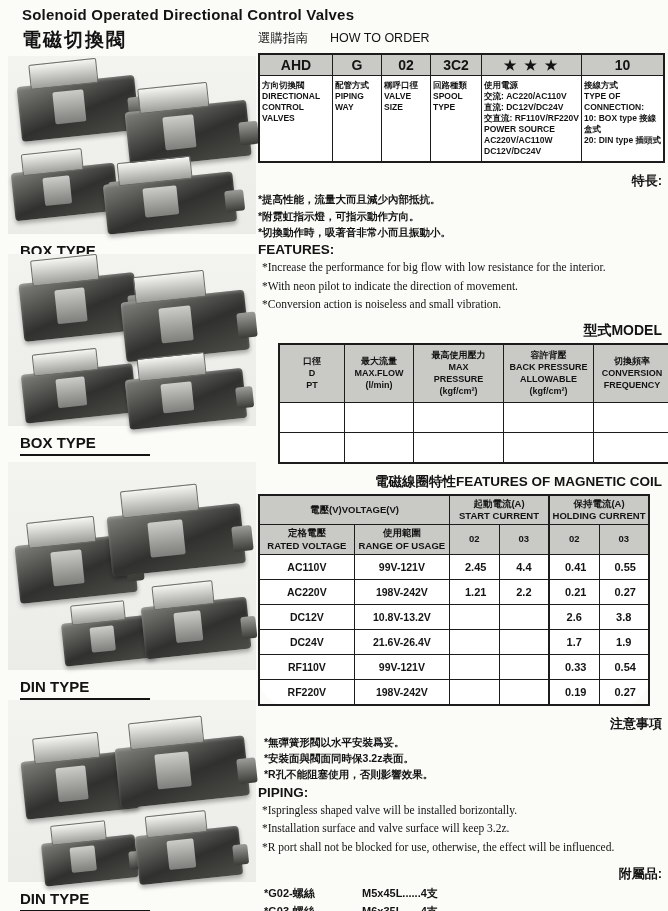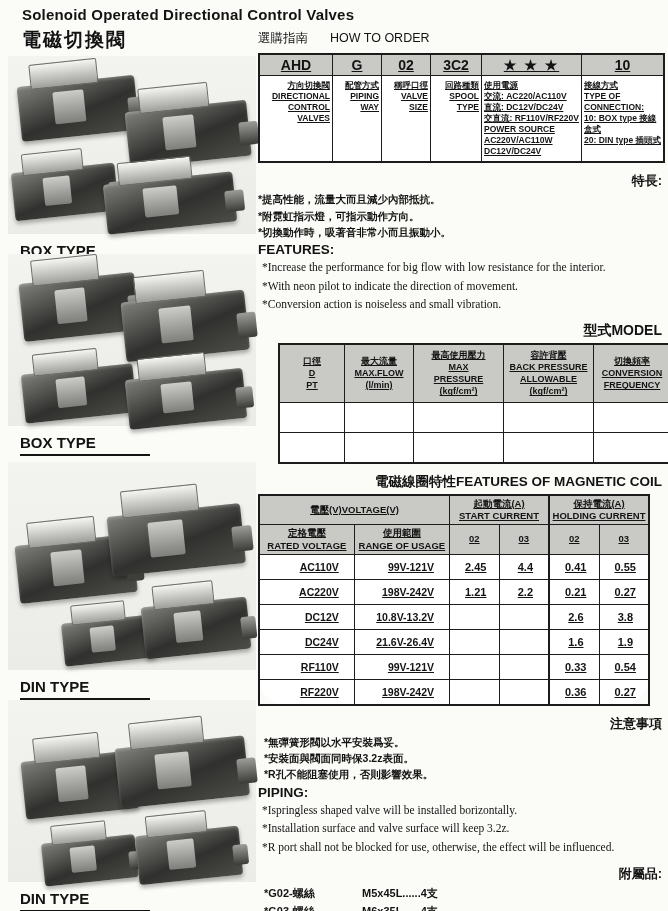--- a/index.html
+++ b/index.html
@@ -23,43 +23,43 @@
   .vc{position:absolute;left:30%;bottom:18%;width:26%;height:42%;border-radius:2px;opacity:.9;
       background:linear-gradient(#d9d9d5,#878783);}
   .vn{position:absolute;right:-7%;bottom:14%;width:15%;height:30%;border:1px solid #26262
 4;border-radius:3px;background:linear-gradient(#9c9c98,#3b3b37);}
   
   .rcol{position:absolute;left:258px;top:30px;width:404px;}
   .sec-h{font-size:12.5px;font-weight:normal;margin:0;}
   .order-h span{margin-right:22px;}
   table{border-collapse:collapse;background:#fff;}
   th,td{border:1px solid #1c1c1c;}
-  table{border:2px solid #1c1c1c;text-decoration:underline;}
+  table{border:2px solid #1c1c1c;}
   th{background:#c9c9c6;}
   
   .t-order{margin-top:6px;width:400px;table-layout:fixed;}
   .t-order th{font-size:14px;font-weight:bold;padding:2px 0;}
   .t-order td{font-size:8.5px;font-weight:bold;line-height:1.3;vertical-align:top;
               padding:4px 2px;white-space:pre-line;}
-  .t-order td.ctr{text-align:right;}
+  .t-order td.ctr{text-align:left;}
   .star{font-size:12px;letter-spacing:2px;}
   
   .blk{margin-top:9px;}
   .blk .h-zh{font-size:13px;font-weight:bold;margin:0 0 2px 0;text-align:right;}
   .blk .zh{font-size:10.5px;font-weight:bold;margin:1px 0;line-height:1.45;}
   .blk .h-en{font-size:13.5px;font-weight:bold;margin:2px 0;}
   .blk .en{font-family:"Liberation Serif",serif;font-size:11.5px;margin:2px 0 2px 4px;line-height:1.45;}
   
   .t-model{margin-top:3px;width:376px;table-layout:fixed;margin-left:20px;}
   .t-model th{font-size:9px;font-weight:bold;white-space:pre-line;line-height:1.35;padding:4px 1px;}
   .t-model td{height:27px;}
   
   .t-coil{margin-top:3px;width:379px;table-layout:fixed;border-radius:31px;}
   .t-coil th{font-size:9.5px;font-weight:bold;white-space:pre-line;line-height:1.3;padding:2px 1px;}
-  .t-coil td{font-size:11px;font-weight:bold;text-align:right;height:24px;padding:0 15px;}
+  .t-coil td{font-size:11px;font-weight:bold;text-align:center;height:24px;padding:0 15px;}
   .t-coil td.lbl{font-size:10.5px;}
   .div-l{border-left:2px solid #1c1c1c;}
   
   .acc-row{display:flex;font-size:11px;font-weight:bold;margin:3px 0 3px 6px;}
   .acc-row .n{width:98px;}
 </style>
 </head>
 <body>
 
 <div class="page">
@@ -326,37 +326,37 @@
           <td></td>
           <td></td>
           <td class="div-l">2.6</td>
           <td>3.8</td>
         </tr>
         <tr>
           <td class="lbl">DC24V</td>
           <td class="lbl">21.6V-26.4V</td>
           <td></td>
           <td></td>
-          <td class="div-l">1.6</td>
+          <td class="div-l">1.7</td>
           <td>1.9</td>
         </tr>
         <tr>
           <td class="lbl">RF110V</td>
           <td class="lbl">99V-121V</td>
           <td></td>
           <td></td>
           <td class="div-l">0.33</td>
           <td>0.54</td>
         </tr>
         <tr>
           <td class="lbl">RF220V</td>
           <td class="lbl">198V-242V</td>
           <td></td>
           <td></td>
-          <td class="div-l">0.36</td>
+          <td class="div-l">0.19</td>
           <td>0.27</td>
         </tr>
       </tbody>
         </table>
     </div>
 
     <div class="blk">
       <p class="h-zh">注意事項</p>
       <p class="zh" style="margin-left:6px">*無彈簧形閥以水平安裝爲妥。</p>
       <p class="zh" style="margin-left:6px">*安裝面與閥面同時保3.2z表面。</p>

